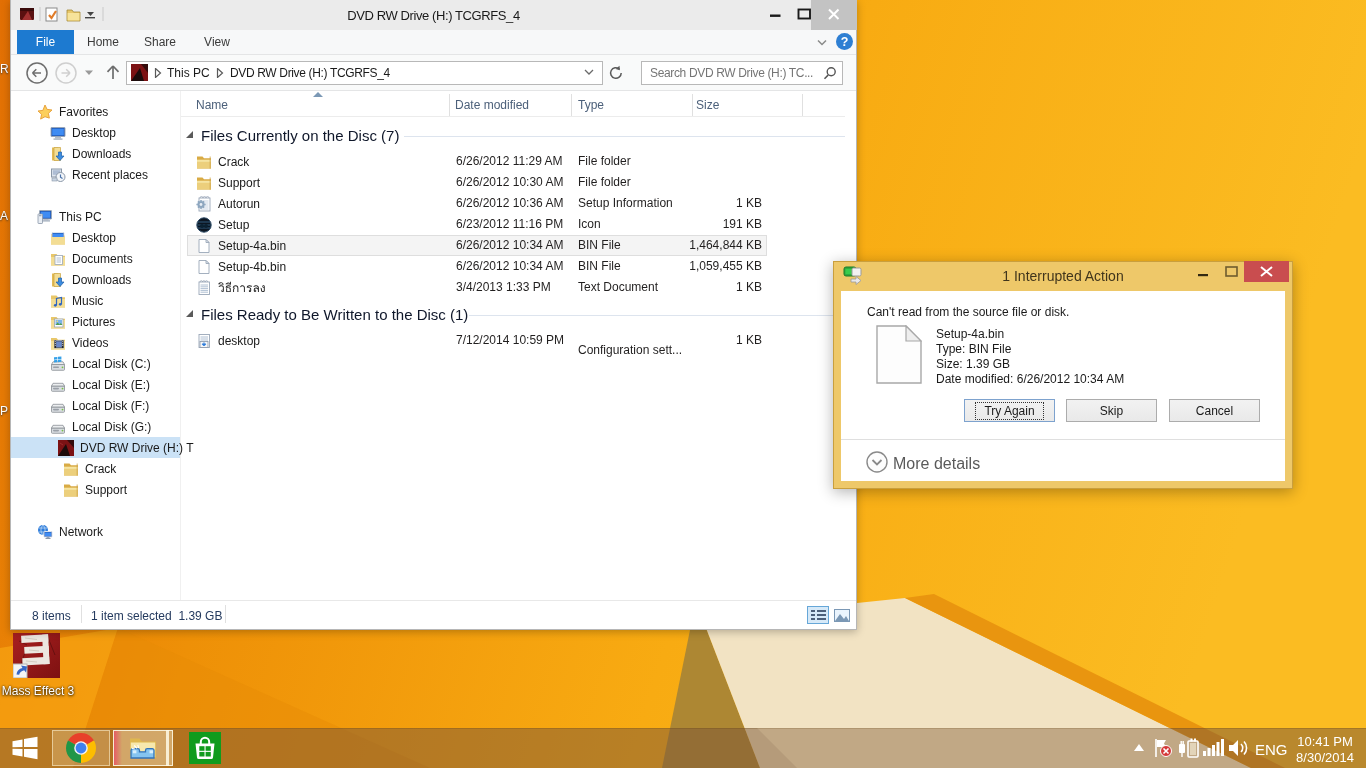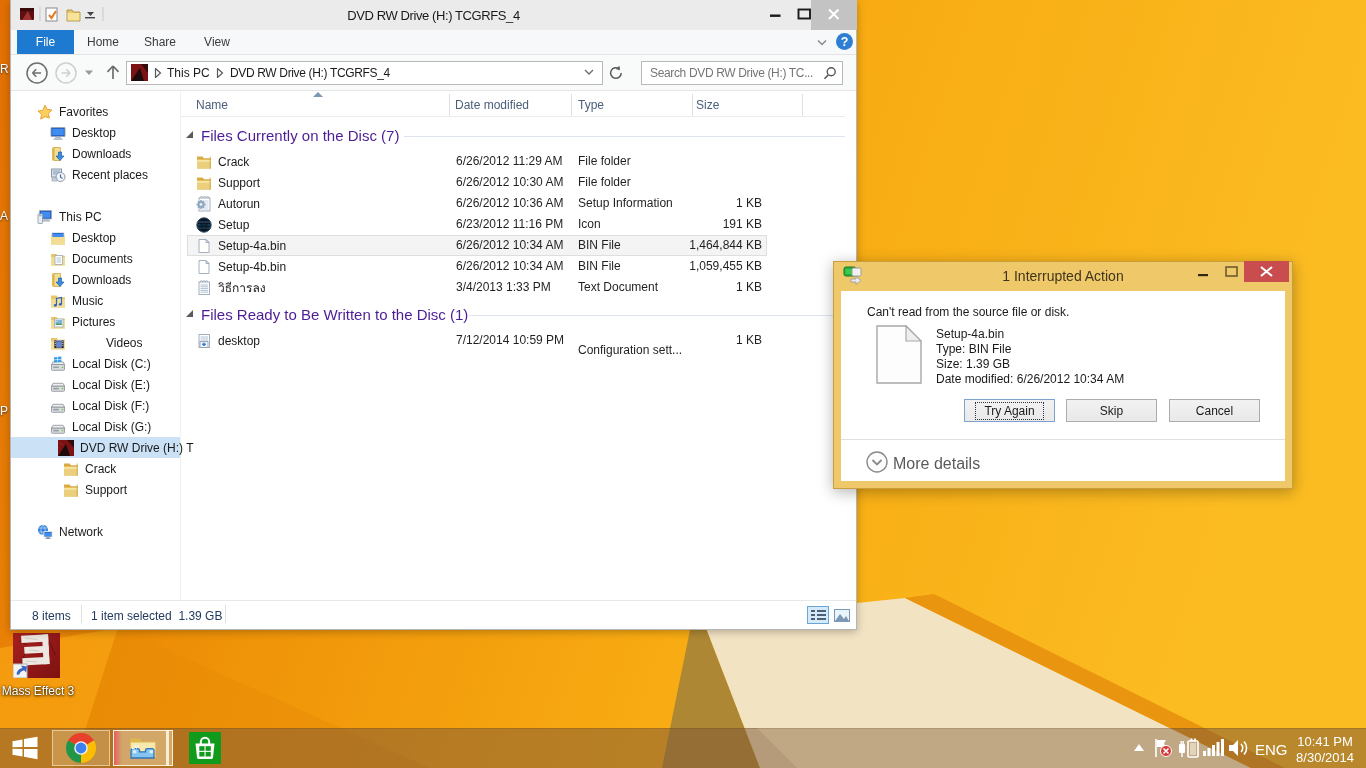--- a/index.html
+++ b/index.html
@@ -4,21 +4,21 @@
 <style>
 * { margin:0; padding:0; box-sizing:border-box; }
 html,body { width:1366px; height:768px; overflow:hidden; }
 body { font-family:"Liberation Sans",sans-serif; position:relative; background:#f8a50d; }
 .abs { position:absolute; }
 .ttxt { font-size:12px; color:#1a1a1a; }
 .navitem { position:absolute; height:21px; display:flex; align-items:center; font-size:12px; color:#1a1a1a; white-space:nowrap; }
 .licon { width:16px; height:16px; margin-right:6px; flex:none; }
 .frow { position:absolute; height:21px; display:flex; align-items:center; font-size:12px; color:#1a1a1a; white-space:nowrap; }
 .fcell { position:absolute; font-size:12px; color:#211f1f; white-space:nowrap; }
-.ghead { position:absolute; font-size:15px; color:#4c1d95; white-space:nowrap; }
+.ghead { position:absolute; font-size:15px; color:#0f172a; white-space:nowrap; }
 .hdr { position:absolute; font-size:12px; color:#4c607a; white-space:nowrap; }
 .btn { position:absolute; width:91px; height:23px; background:linear-gradient(#f2f2f2,#e9e9e9); border:1px solid #acacac; font-size:12px; color:#1a1a1a; display:flex; align-items:center; justify-content:center; }
 .tab { position:absolute; height:24px; font-size:12px; color:#3b3b3b; display:flex; align-items:center; justify-content:center; }
 </style>
 </head>
 <body>
 <svg class="abs" width="1366" height="768" viewBox="0 0 1366 768" style="left:0;top:0">
   <defs>
     <linearGradient id="wg" x1="0" y1="0" x2="1" y2="0.18">
       <stop offset="0" stop-color="#e26f04"></stop>
@@ -227,21 +227,21 @@
     <svg class="licon" viewBox="0 0 16 16">
       <path d="M1 3 h5.5 l1.5 1.8 H15 v9.7 H1z" fill="#e8c76a"></path>
       <path d="M1 6 H15 V14.5 H1z" fill="#f3dd94"></path>
       <rect x="4.5" y="5" width="8.5" height="8" fill="#fff" stroke="#9aa7b8" stroke-width="0.8"></rect>
       <rect x="5.5" y="6" width="6.5" height="5" fill="#7db4e8"></rect>
       <path d="M5.5 11 l2.2-2.6 1.8 2 1.3-1.4 1.7 2z" fill="#4f9e4f"></path>
       <circle cx="7.3" cy="7.3" r="0.8" fill="#f7e06a"></circle>
     </svg>
     <span>Pictures</span>
   </div>
-    <div class="navitem" style="left:50px;top:332px;gap:34px;">
+    <div class="navitem" style="left:50px;top:332px;">
     <svg class="licon" viewBox="0 0 16 16">
       <path d="M1 3 h5.5 l1.5 1.8 H15 v9.7 H1z" fill="#e8c76a"></path>
       <path d="M1 6 H15 V14.5 H1z" fill="#f3dd94"></path>
       <rect x="4.5" y="5.5" width="9" height="7.5" fill="#333" stroke="#9aa7b8" stroke-width="0.8"></rect>
       <rect x="5.3" y="6.3" width="7.4" height="5.9" fill="#6a88c9"></rect>
       <rect x="4.5" y="5.5" width="1.6" height="7.5" fill="#222"></rect>
       <rect x="11.9" y="5.5" width="1.6" height="7.5" fill="#222"></rect>
       <rect x="4.8" y="6.2" width="1" height="1" fill="#ddd"></rect>
       <rect x="4.8" y="8" width="1" height="1" fill="#ddd"></rect>
       <rect x="4.8" y="9.8" width="1" height="1" fill="#ddd"></rect>

